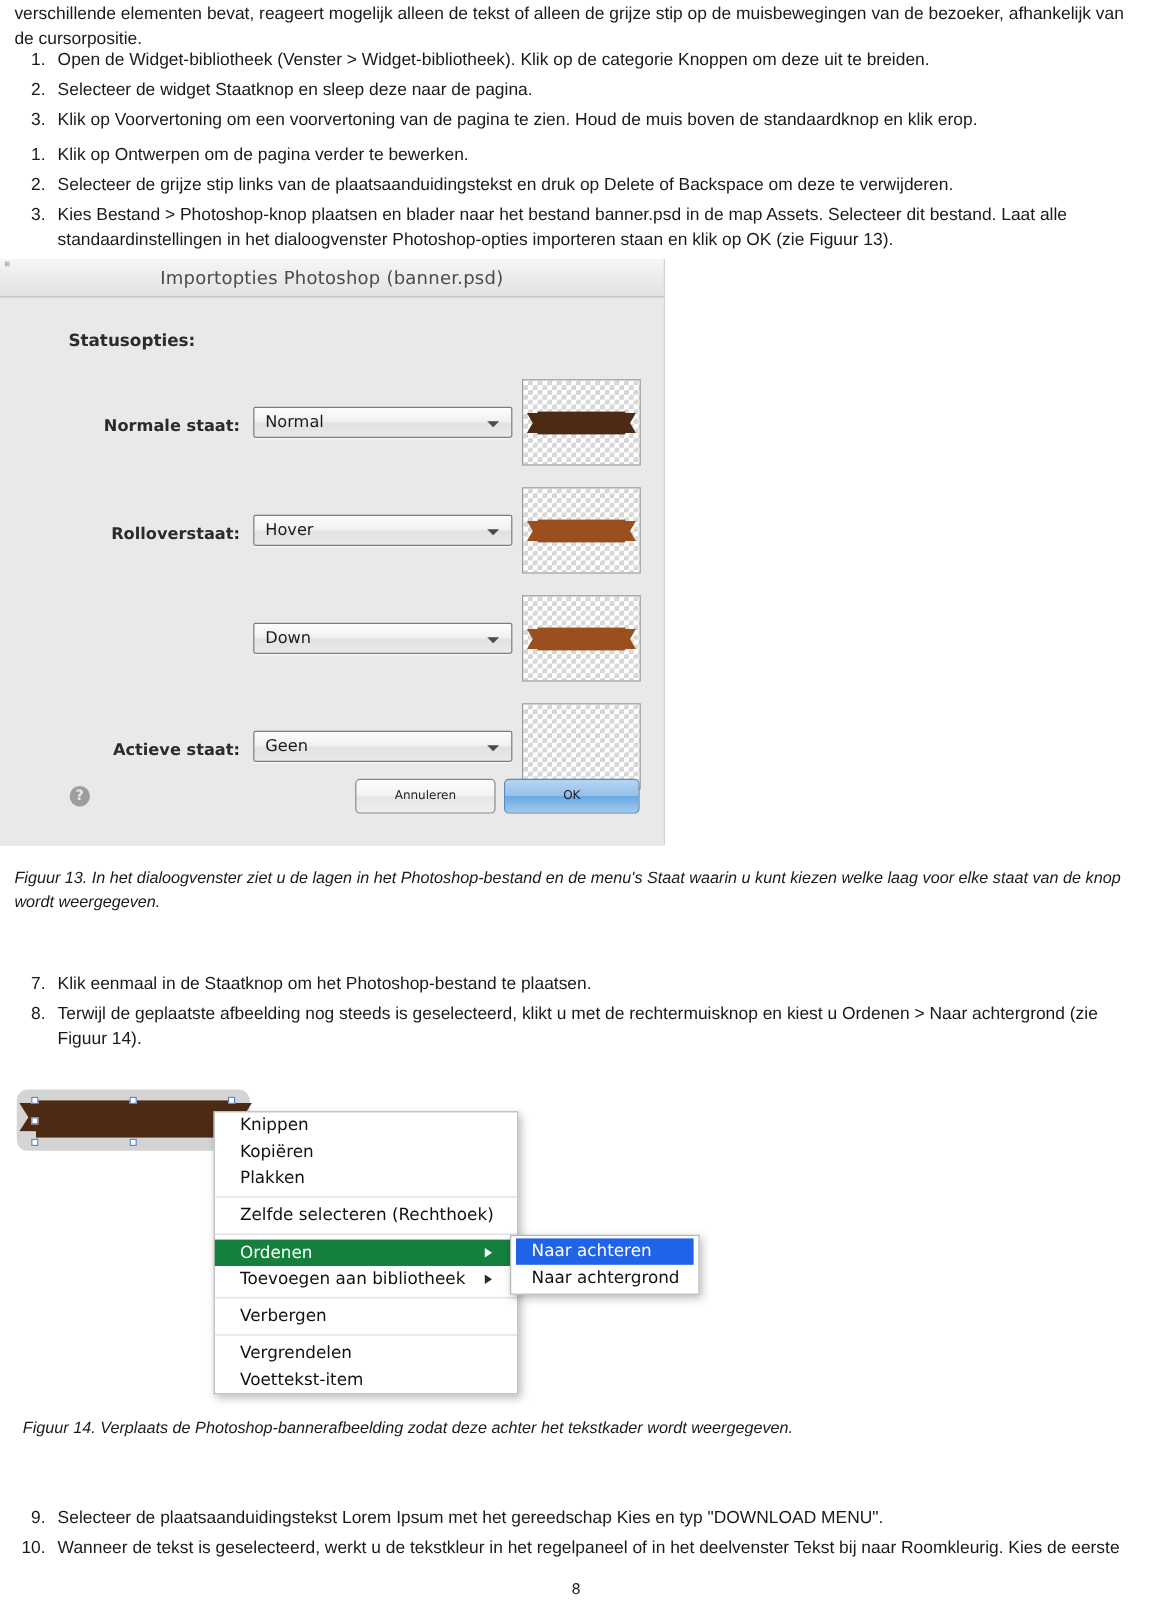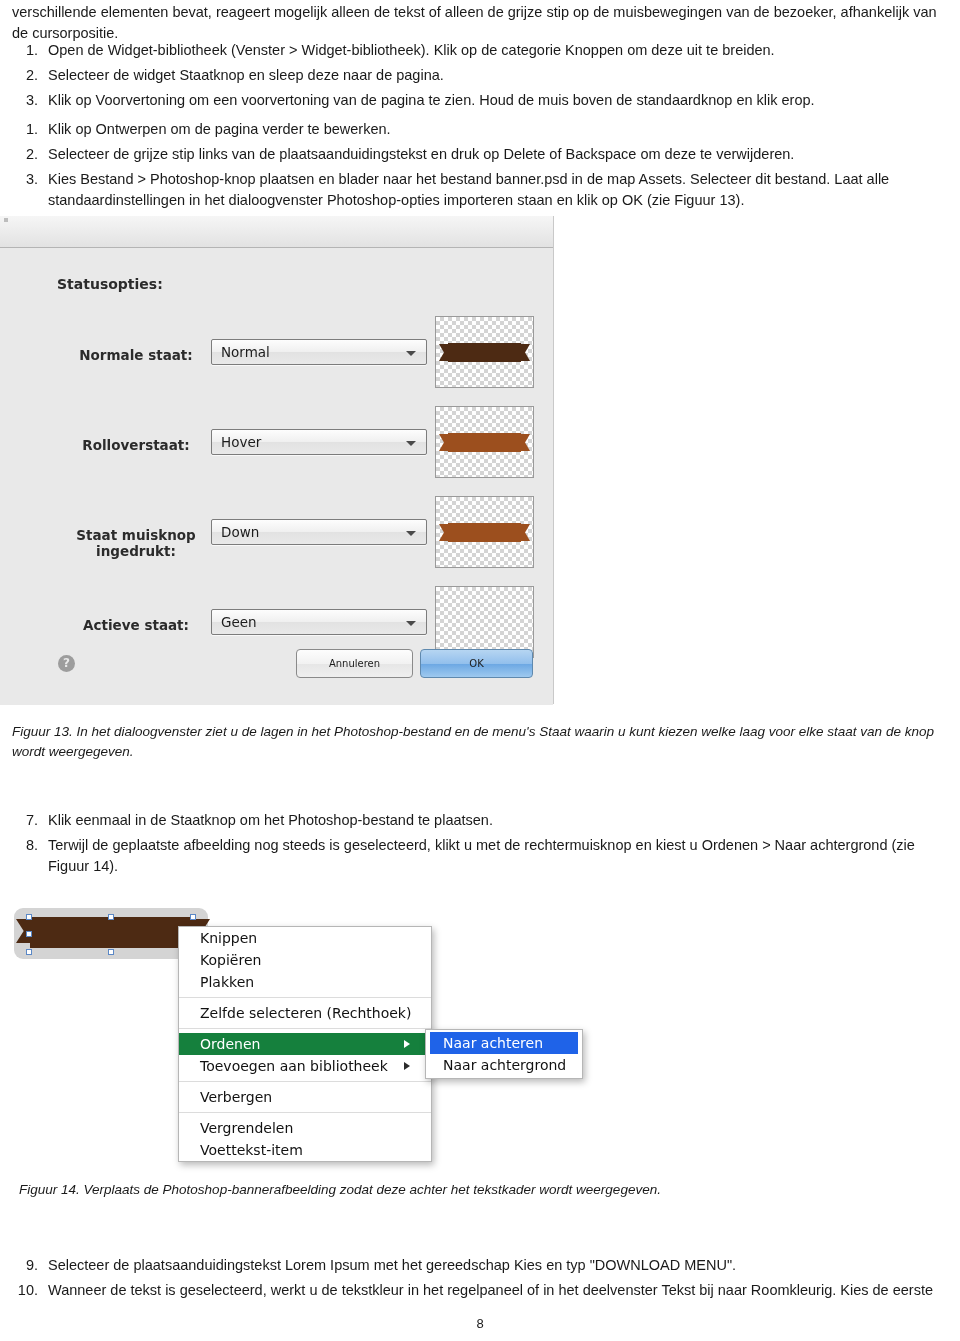--- a/index.html
+++ b/index.html
@@ -110,25 +110,24 @@
     font-size: 14px;
     font-weight: bold;
     color: #2b2b2b;
   }
 
   .form-row { position: absolute; left: 0; width: 100%; height: 88px; }
   .form-row .row-label {
     position: absolute;
     left: 0; top: 31px;
     width: 200px;
-    text-align: center;
+    text-align: right;
     font-size: 13.5px;
     font-weight: bold;
     color: #2b2b2b;
-    padding-left: 36px;
   }
   .combo {
     position: absolute;
     left: 211px; top: 23px;
     width: 216px; height: 26px;
     box-sizing: border-box;
     border: 1px solid #7c7c7c;
     border-radius: 2px;
     background: linear-gradient(to bottom, #fdfdfd 0%, #f0f0f0 48%, #e2e2e2 52%, #e9e9e9 100%);
     box-shadow: 0 1px 0 rgba(255,255,255,.7);
@@ -344,20 +343,21 @@
     </li>
     <li>
       <span class="num">3.</span>
       <span class="txt">Kies Bestand &gt; Photoshop-knop plaatsen en blader naar het bestand banner.psd in de map Assets. Selecteer dit bestand. Laat alle standaardinstellingen in het dialoogvenster Photoshop-opties importeren staan en klik op OK (zie Figuur 13).</span>
     </li>
   </ol>
 
 <div id="figure-13">
   <div class="titlebar">
     <span class="tb-dot"></span>
+    <div class="title">Importopties Photoshop (banner.psd)</div>
   </div>
   <div class="body">
     <div class="section-label">Statusopties:</div>
     <div id="dialog-rows">
         <div class="form-row" style="top: 68px;">
           <div class="row-label">Normale staat:</div>
           <div class="combo">
             <span class="value">Normal</span>
             <span class="arrow"></span>
           </div>
@@ -377,21 +377,20 @@
           </div>
           <div class="thumb hoverish">
             <div class="ribbon">
               <span class="tail-l"></span>
               <span class="bar"></span>
               <span class="tail-r"></span>
             </div>
           </div>
         </div>
         <div class="form-row" style="top: 248px;">
-          <div class="row-label">Staat muisknop ingedrukt:</div>
           <div class="combo">
             <span class="value">Down</span>
             <span class="arrow"></span>
           </div>
           <div class="thumb hoverish">
             <div class="ribbon">
               <span class="tail-l"></span>
               <span class="bar"></span>
               <span class="tail-r"></span>
             </div>

